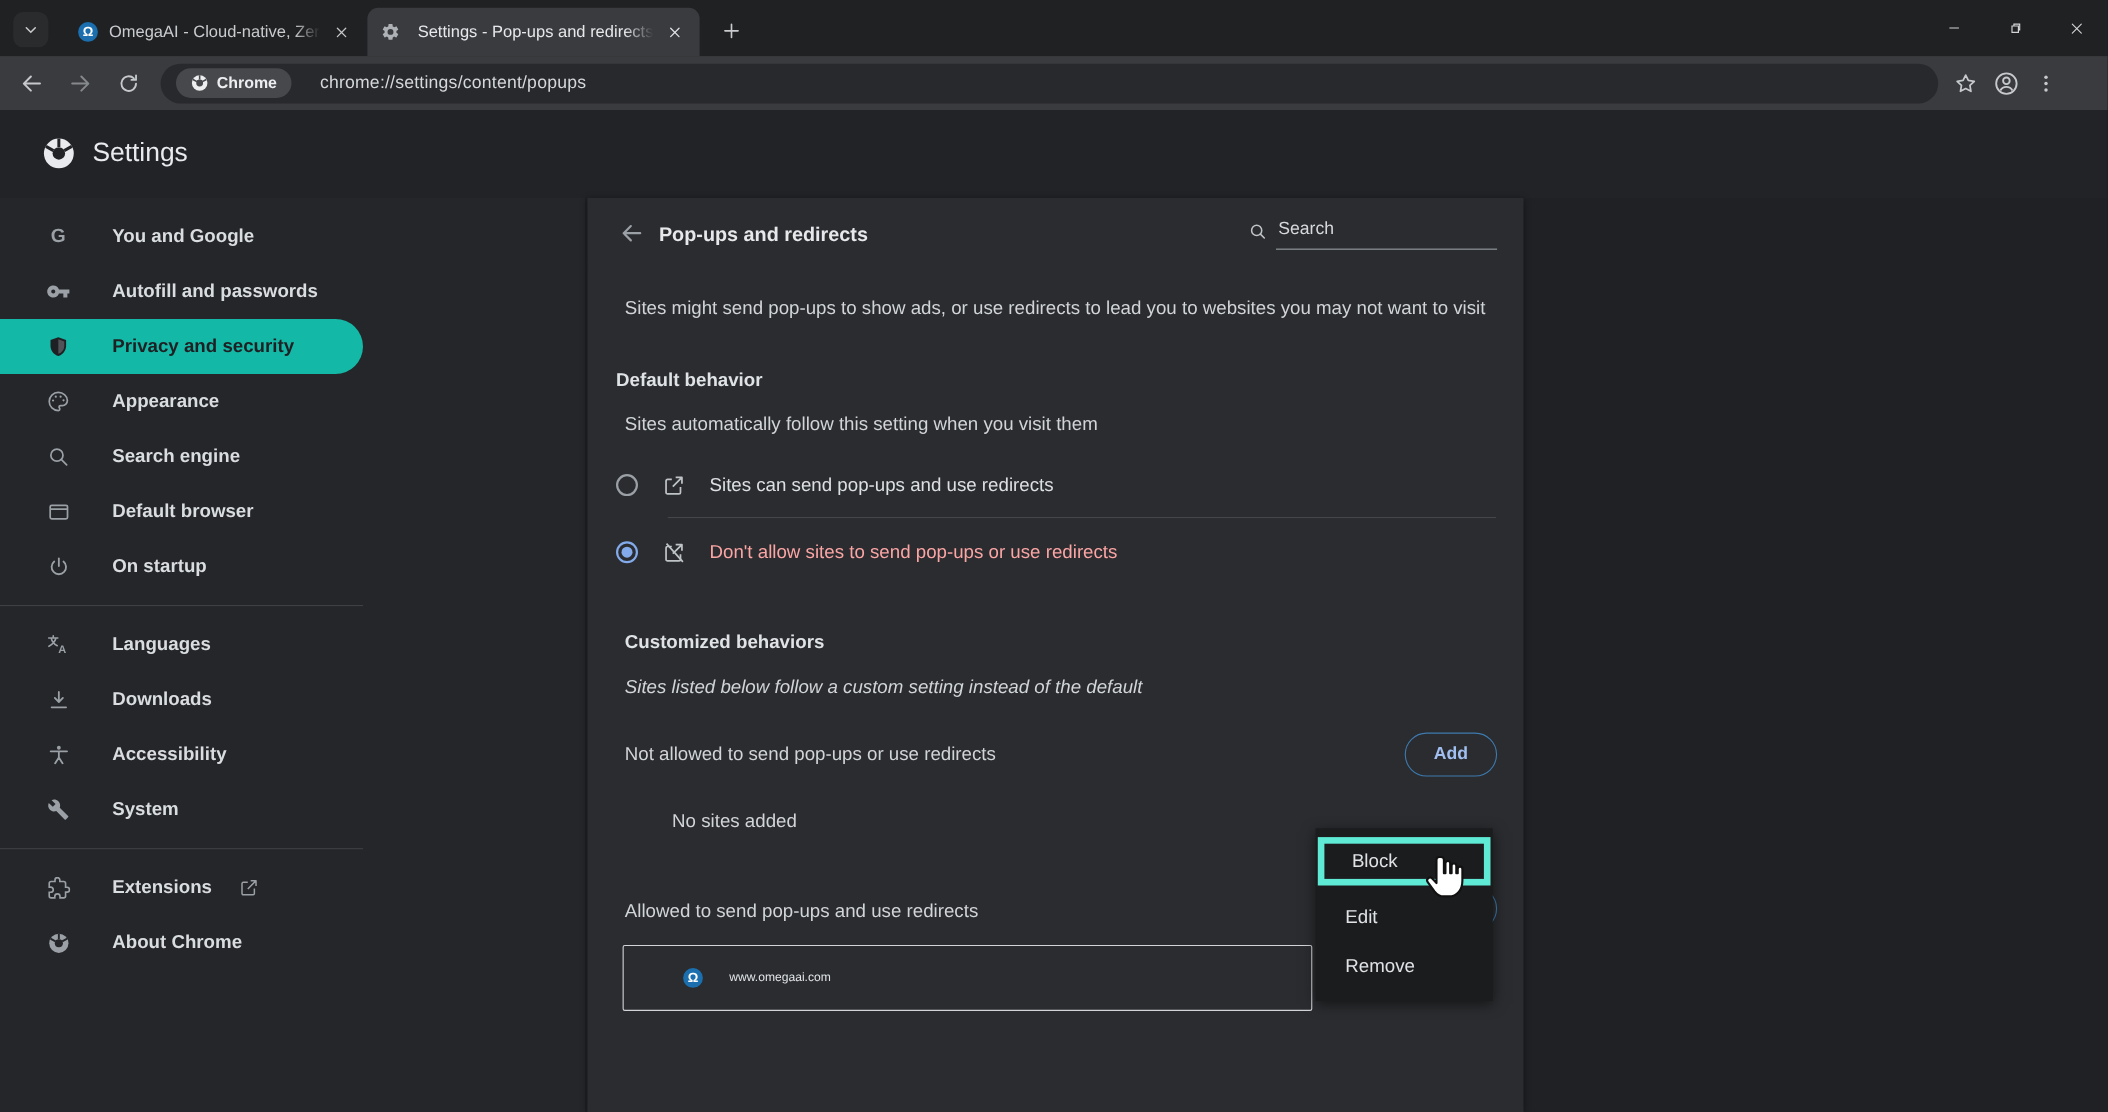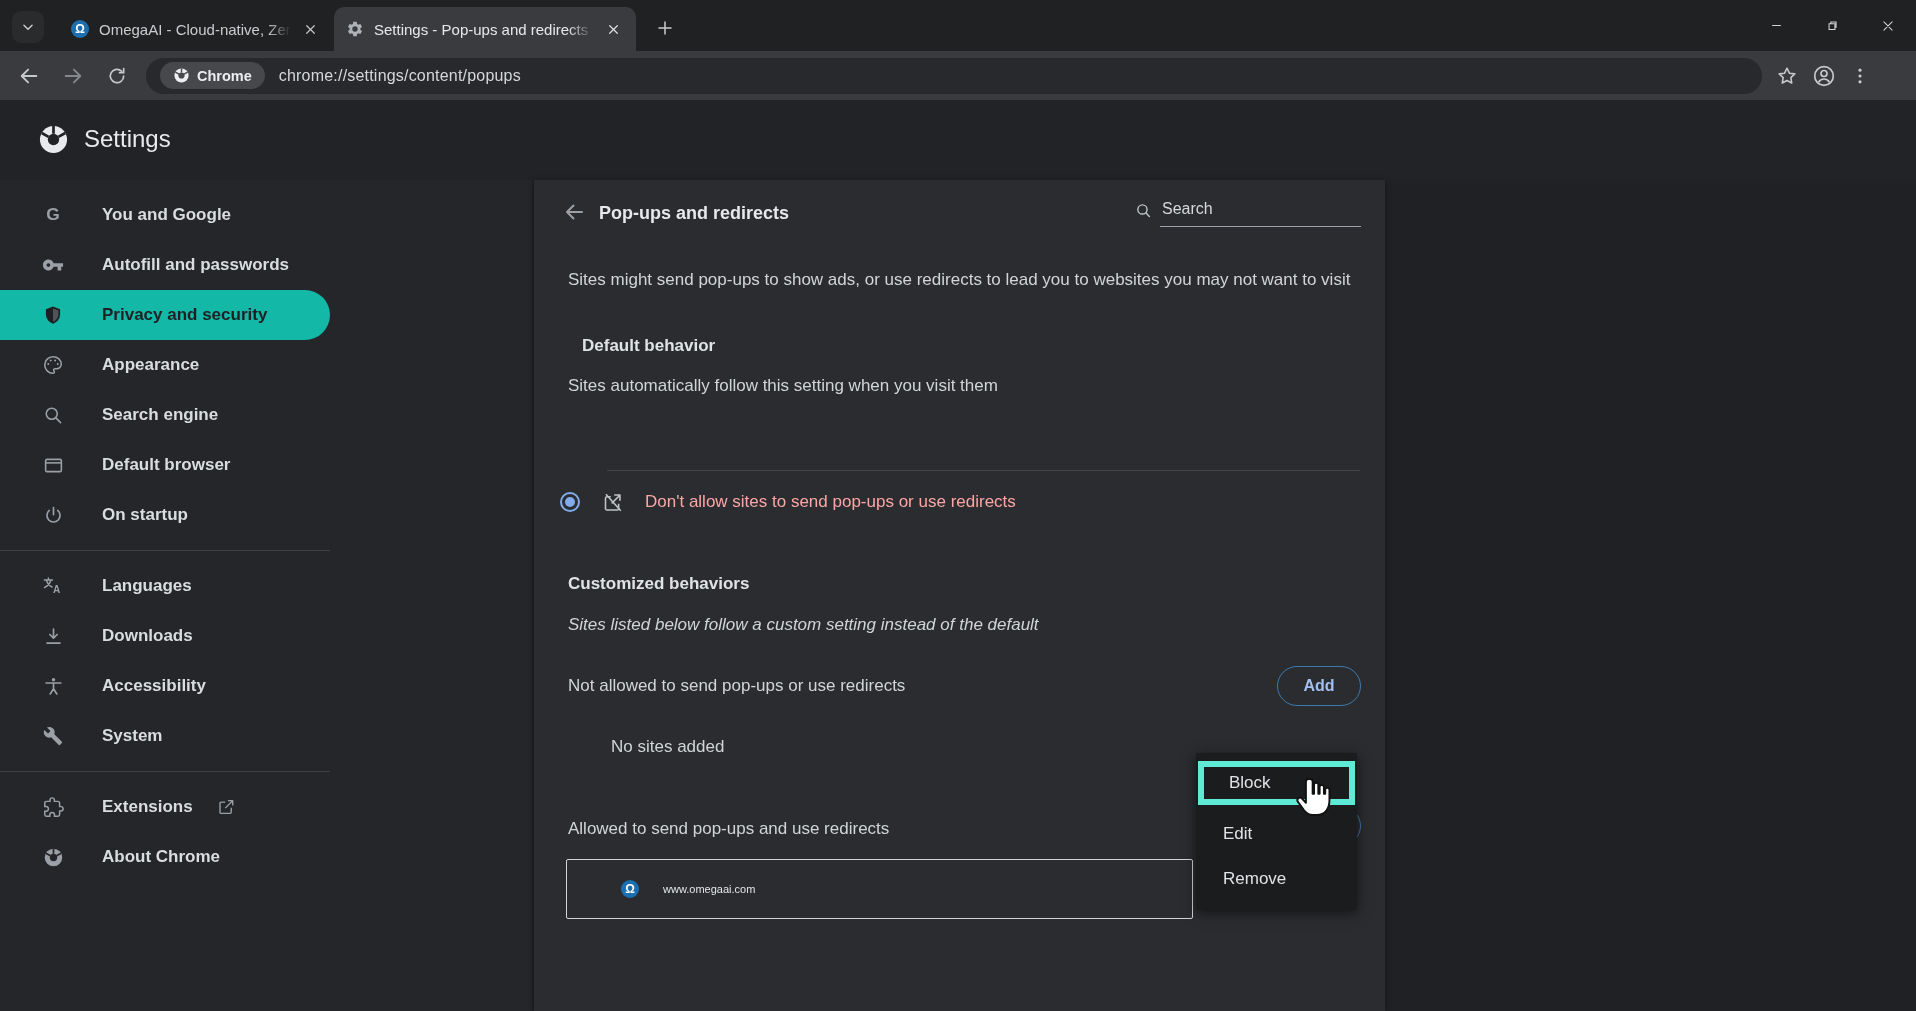--- a/index.html
+++ b/index.html
@@ -9,38 +9,38 @@
   
   .titlebar { position:absolute; left:0; top:0; width:1916px; height:51px; background:#202123; }
   .tabsearch { position:absolute; left:12px; top:11px; width:32px; height:32px; border-radius:9px;
     background:#2a2b2d; display:flex; align-items:center; justify-content:center; }
   .tab { position:absolute; top:7px; height:44px; display:flex; align-items:center; padding:0 12px; }
   .tab-1 { left:59px; width:274px; }
   .tab-2 { left:334px; width:302px; background:#3a3b3e; border-radius:10px 10px 0 0; }
   .tab .title { flex:1; font-size:15px; white-space:nowrap; overflow:hidden; margin:0 8px 0 10px;
     -webkit-mask-image:linear-gradient(90deg,#000 88%,transparent); mask-image:linear-gradient(90deg,#000 88%,transparent); }
   .tab-1 .title { color:#c9cccf; }
-  .tab-2 .title { color:#e6e8ea; }
+  .tab-2 .title { color:#e6e8ea;text-align:right; }
   .tabclose { width:22px; height:22px; border-radius:6px; display:flex; align-items:center; justify-content:center; flex:0 0 auto; }
   .newtab { position:absolute; left:650px; top:13px; width:30px; height:30px; border-radius:8px;
     display:flex; align-items:center; justify-content:center; }
   .wincontrols { position:absolute; right:0; top:0; height:51px; display:flex; }
   .winbtn { width:56px; height:51px; display:flex; align-items:center; justify-content:center; }
 
   
   .toolbar { position:absolute; left:0; top:51px; width:1916px; height:49px; background:#3a3b3e;
     display:flex; align-items:center; }
   .navbtn { width:34px; height:34px; border-radius:50%; display:flex; align-items:center; justify-content:center; flex:0 0 auto; }
   .nav-back { margin-left:12px; } .nav-fwd { margin-left:10px; } .nav-reload { margin-left:10px; }
   .omnibox { margin-left:12px; width:1616px; height:36px; background:#28292c; border-radius:18px;
     display:flex; align-items:center; padding:12px 14px; }
   .sitechip { height:27px; background:#46484b; border-radius:14px; display:flex; align-items:center;
     gap:7px; padding:0 13px; }
   .sitechip span { color:#eceef0; font-size:14.5px; font-weight:700; }
-  .urltext { color:#d5d8db; font-size:16px; margin-left:14px; letter-spacing:.2px; }
+  .urltext { color:#d5d8db; font-size:16px; margin-left:26px; letter-spacing:.2px; }
   .toolbar-right { display:flex; align-items:center; gap:14px; margin-left:14px; }
 
   
   .sheader { position:absolute; left:0; top:100px; width:1916px; height:80px; background:#212326; }
   .sheader .logo { position:absolute; left:38px; top:24px; }
   .sheader .stitle { position:absolute; left:84px; top:25px; font-size:24px; font-weight:500; color:#e8eaed; }
   .ssearch { position:absolute; left:532px; top:119px; width:860px; height:46px; background:#2f3235;
     border-radius:23px; display:flex; align-items:center; padding:0 18px; gap:13px; }
   .ssearch span { color:#c9cdd0; font-size:17px; }
 
@@ -360,23 +360,31 @@
     <div class="csearch">
       <svg width="17" height="17" viewBox="0 0 24 24" style="margin-top:4px">
           <circle cx="10.5" cy="10.5" r="6.5" fill="none" stroke="#bfc3c6" stroke-width="2"></circle>
           <path d="M15.3 15.3l5 5" stroke="#bfc3c6" stroke-width="2" stroke-linecap="round"></path>
         </svg>
       <span class="fld">Search</span>
     </div>
 
     <div class="abs body-text" style="left:34px; top:90px; width:790px;">Sites might send pop-ups to show ads, or use redirects to lead you to websites you may not want to visit</div>
 
-    <div class="abs section-h" style="left:48px; top:156px;text-align:right;">Default behavior</div>
+    <div class="abs section-h" style="left:26px; top:156px;text-align:right;">Default behavior</div>
     <div class="abs body-text" style="left:34px; top:196px;">Sites automatically follow this setting when you visit them</div>
 
+    <div class="abs" style="left:26px; top:241px; width:800px; height:40px; display:flex; align-items:center; gap:22px;">
+      <span class="radio-outer"></span>
+      <svg width="21" height="21" viewBox="0 0 24 24">
+          <path fill="none" stroke="#bfc3c6" stroke-width="1.8" d="M19 13.5V19a1.5 1.5 0 0 1-1.5 1.5h-12A1.5 1.5 0 0 1 4 19V7a1.5 1.5 0 0 1 1.5-1.5H10"></path>
+          <path d="M14 3.5h6.5V10M20 4l-9 9" fill="none" stroke="#bfc3c6" stroke-width="1.8" stroke-linejoin="round"></path>
+        </svg>
+      <span class="body-text" style="color:#dde0e3">Sites can send pop-ups and use redirects</span>
+    </div>
     <div class="rowline" style="top:290px;"></div>
 
     <div class="abs" style="left:26px; top:302px; width:800px; height:40px; display:flex; align-items:center; gap:22px;">
       <span class="radio-outer on">
           <span class="radio-dot"></span>
         </span>
       <svg width="21" height="21" viewBox="0 0 24 24">
           <path fill="none" stroke="#bfc3c6" stroke-width="1.8" d="M19 13.5V19a1.5 1.5 0 0 1-1.5 1.5h-12A1.5 1.5 0 0 1 4 19V7a1.5 1.5 0 0 1 1.5-1.5H10"></path>
           <path d="M14 3.5h6.5V10M20 4l-9 9M4.5 2.5l17 19" fill="none" stroke="#bfc3c6" stroke-width="1.8" stroke-linejoin="round"></path>
         </svg>

